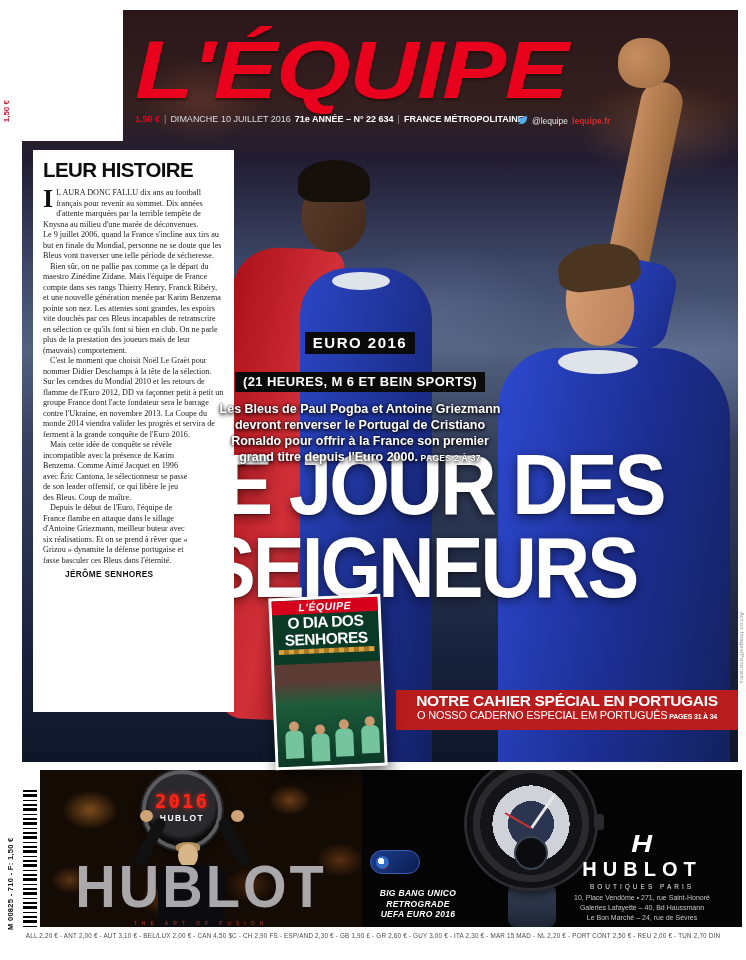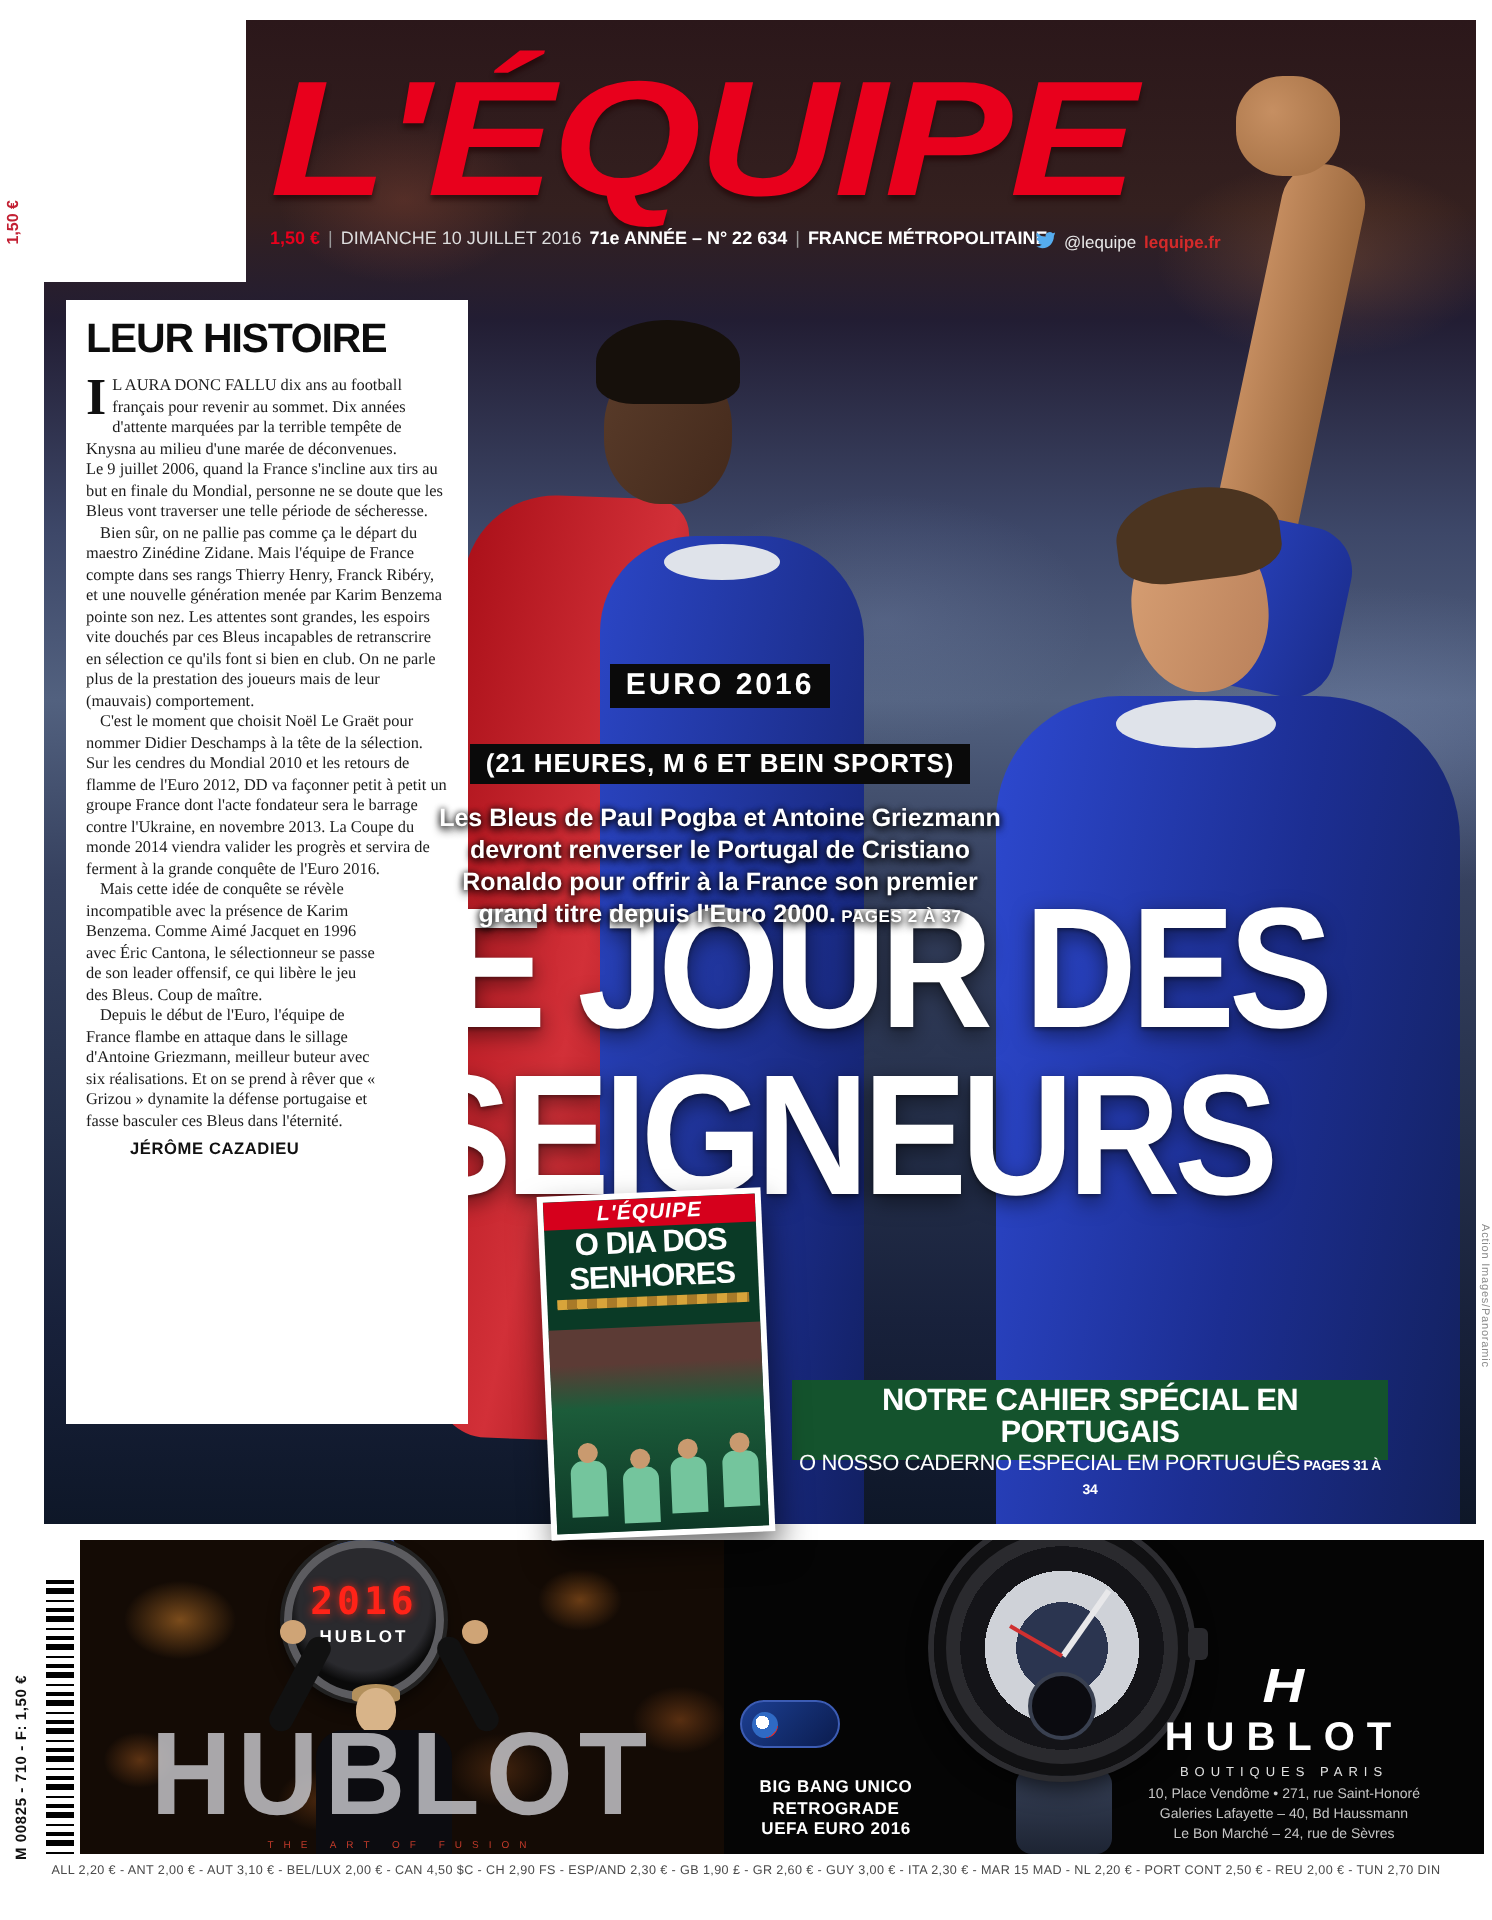--- a/index.html
+++ b/index.html
@@ -84,22 +84,22 @@
     text-align:center; padding:1px 0; letter-spacing:.5px; }
   .inset .ititle { color:#fff; font-weight:bold; font-size:15.5px; line-height:.95; text-align:center; letter-spacing:-0.5px; margin-top:2px; }
   .inset .microbar { height:5px; margin:2px 5px; background:repeating-linear-gradient(90deg,#d8a43a 0 5px,#a87a28 5px 10px); }
   .inset .iphoto { position:absolute; left:0; right:0; bottom:0; height:102px;
     background:linear-gradient(180deg,#5c3b35 0 18px,#1c5c3a 40px,#0d3826 100%); }
   .inset .iphoto span { position:absolute; width:18px; height:28px; background:#74c59d; border-radius:6px 6px 0 0; bottom:8px; }
   .inset .iphoto span::before { content:""; position:absolute; left:4px; top:-9px; width:10px; height:10px; border-radius:50%; background:#c99a6f; }
   .ip1{left:8px;} .ip2{left:34px; bottom:4px!important;} .ip3{left:58px;} .ip4{left:84px; bottom:10px!important;}
 
   
-  .banner { position:absolute; left:396px; top:690px; width:298px; height:40px; z-index:5;
-    background:#14532d; color:#fff; text-align:center; padding-top:3px; }
+  .banner { position:absolute; left:396px; top:690px; width:342px; height:40px; z-index:5;
+    background:#b91c1c; color:#fff; text-align:center; padding-top:3px; }
   .banner .b1 { font-weight:bold; font-size:15.5px; letter-spacing:-0.3px; line-height:1.05; }
   .banner .b2 { font-size:11px; letter-spacing:-0.2px; }
   .banner .pages { font-size:7px; font-weight:bold; }
 
   .credit { position:absolute; right:1px; top:612px; z-index:4; color:#8a8a8a; font-size:5.5px;
     writing-mode:vertical-rl; letter-spacing:.4px; }
 
   
   .ad-strip { position:absolute; left:40px; top:770px; width:702px; height:157px; z-index:2; display:flex; background:#060606; }
   .ad-left { position:relative; width:322px; height:100%; overflow:hidden;
@@ -142,21 +142,21 @@
     border:6px solid #101012; box-shadow:0 0 0 3px #2c2c30, 0 6px 12px rgba(0,0,0,.7); }
   .subdial { left:152px; top:66px; width:34px; height:34px; border-radius:50%; background:#0b0b10; border:2px solid #394050; }
   .hand1 { left:168px; top:18px; width:3px; height:40px; background:#e8e8ea; transform:rotate(35deg); transform-origin:bottom; }
   .hand2 { left:168px; top:28px; width:2px; height:30px; background:#d03030; transform:rotate(-60deg); transform-origin:bottom; }
   .crown { left:232px; top:44px; width:10px; height:16px; background:#2a2a2e; border-radius:3px; }
   .euro-badge { left:8px; top:80px; width:50px; height:24px; border-radius:12px;
     background:linear-gradient(135deg,#1c3f92,#0b1c4e); border:1px solid #3c5cb4; }
   .euro-badge i { position:absolute; left:5px; top:5px; width:13px; height:13px; border-radius:50%;
     background:radial-gradient(circle at 40% 40%, #fff 0 30%, #2f6ac4 30% 70%, #d23038 70%); }
   .product { left:0px; top:118px; width:112px; text-align:center; color:#fff; font-weight:bold;
-    font-size:8.5px; line-height:1.25; letter-spacing:.3px; }
+    font-size:8.5px; line-height:1.25; letter-spacing:.3px;font-style:italic; }
   .brandblock { right:6px; top:60px; width:188px; text-align:center; color:#fff; }
   .hlogo { font-size:24px; font-weight:bold; font-style:italic; transform:scaleX(1.2); display:inline-block; }
   .hbrand { font-size:20px; font-weight:bold; letter-spacing:6px; margin-top:0px; }
   .hboutique { font-size:6.5px; letter-spacing:3px; color:#e2e2e2; margin-top:2px; }
   .haddr { font-size:7px; color:#c6c6c6; line-height:1.4; margin-top:3px; }
 
   
   .footer-prices { position:absolute; left:0; right:0; top:932px; z-index:2; text-align:center;
     font-size:6.3px; color:#4a4a4a; letter-spacing:.2px; }
   .barcode { position:absolute; left:23px; top:790px; width:14px; height:138px; z-index:2;
@@ -207,21 +207,21 @@
 
   <aside class="article">
     <h1>LEUR HISTOIRE</h1>
     <p><span class="dropcap">I</span><span>L AURA DONC FALLU dix ans au football français pour revenir au sommet. Dix années d'attente marquées par la terrible tempête de Knysna au milieu d'une marée de déconvenues.</span></p>
     <p>Le 9 juillet 2006, quand la France s'incline aux tirs au but en finale du Mondial, personne ne se doute que les Bleus vont traverser une telle période de sécheresse.</p>
     <p class="ind">Bien sûr, on ne pallie pas comme ça le départ du maestro Zinédine Zidane. Mais l'équipe de France compte dans ses rangs Thierry Henry, Franck Ribéry, et une nouvelle génération menée par Karim Benzema pointe son nez. Les attentes sont grandes, les espoirs vite douchés par ces Bleus incapables de retranscrire en sélection ce qu'ils font si bien en club. On ne parle plus de la prestation des joueurs mais de leur (mauvais) comportement.</p>
     <p class="ind">C'est le moment que choisit Noël Le Graët pour nommer Didier Deschamps à la tête de la sélection. Sur les cendres du Mondial 2010 et les retours de flamme de l'Euro 2012, DD va façonner petit à petit un groupe France dont l'acte fondateur sera le barrage contre l'Ukraine, en novembre 2013. La Coupe du monde 2014 viendra valider les progrès et servira de ferment à la grande conquête de l'Euro 2016.</p>
     <div class="intrude"></div>
     <p class="ind">Mais cette idée de conquête se révèle incompatible avec la présence de Karim Benzema. Comme Aimé Jacquet en 1996 avec Éric Cantona, le sélectionneur se passe de son leader offensif, ce qui libère le jeu des Bleus. Coup de maître.</p>
     <p class="ind">Depuis le début de l'Euro, l'équipe de France flambe en attaque dans le sillage d'Antoine Griezmann, meilleur buteur avec six réalisations. Et on se prend à rêver que « Grizou » dynamite la défense portugaise et fasse basculer ces Bleus dans l'éternité.</p>
-    <div class="byline">JÉRÔME CAZADIEU</div>
+    <div class="byline">JÉRÔME SENHORES</div>
   </aside>
 
   <div class="match">
     <div><span class="badge euro">EURO 2016</span></div>
     <div><span class="badge tv">(21 HEURES, M 6 ET BEIN SPORTS)</span></div>
     <div class="standfirst">
       <span>Les Bleus de Paul Pogba et Antoine Griezmann devront renverser le Portugal de Cristiano Ronaldo pour offrir à la France son premier grand titre depuis l'Euro 2000.</span><span class="pages"> PAGES 2 À 37</span>
     </div>
   </div>
 

